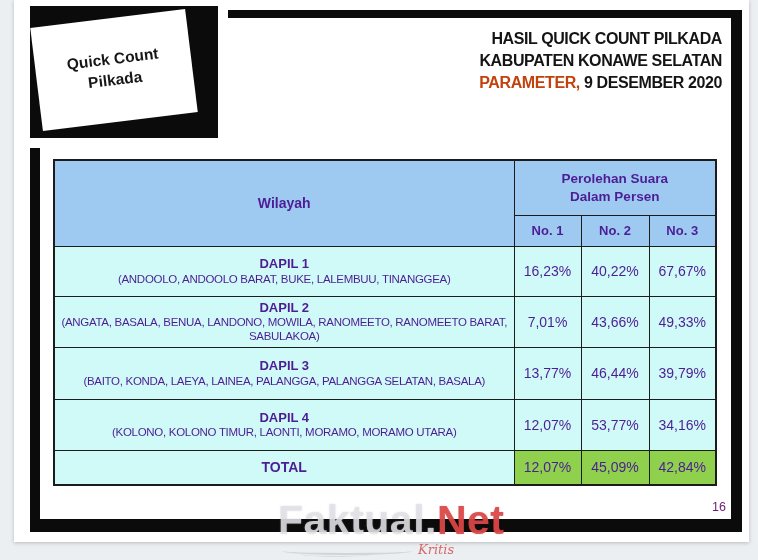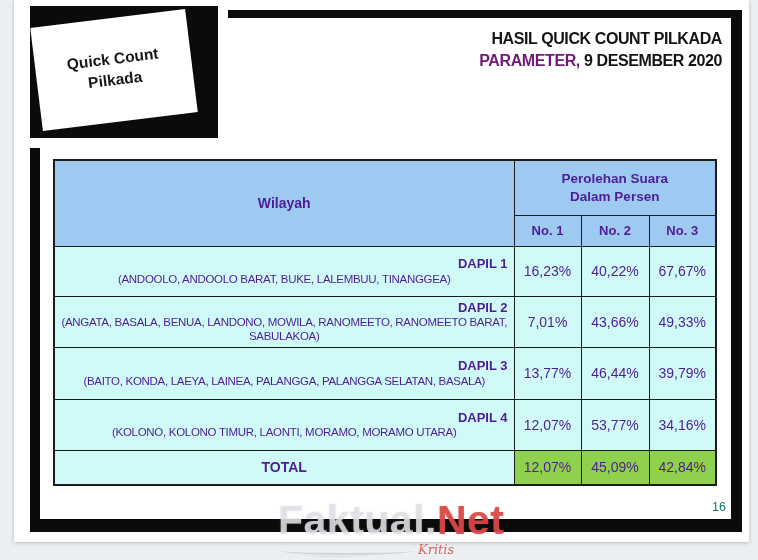--- a/index.html
+++ b/index.html
@@ -18,43 +18,43 @@
               background:#0b0b0b; box-shadow:0 0 0 10px #ffffff; z-index:2; }
   .logo-card { position:absolute; left:36px; top:18px; width:156px; height:104px;
                background:#ffffff; transform:rotate(-7deg); z-index:3;
                display:flex; align-items:center; justify-content:center;
                text-align:center; }
   .logo-card .txt { font-weight:bold; font-size:15.5px; line-height:1.35; color:#161616; }
 
   .title { position:absolute; left:400px; top:28px; width:322px; text-align:right;
            font-weight:bold; font-size:16px; line-height:22px; color:#141414;
            letter-spacing:-0.4px; z-index:2; }
-  .title .red { color:#701a75; }
+  .title .red { color:#c2410c; }
 
   .tbl-wrap { position:absolute; left:53px; top:159px; z-index:2; }
   table { border-collapse:collapse; table-layout:fixed; width:662px;
           border:2px solid #1c1c1c; }
   th, td { border:1.5px solid #1c1c1c; vertical-align:middle; text-align:center;
            color:#4c1d95; padding:0 6px; }
   th { background:#9ecaf2; }
   .h-wilayah { font-size:14px; font-weight:bold; }
   .h-group   { height:55px; font-size:13.5px; font-weight:bold; line-height:1.3; }
   .h-no      { height:31px; font-size:13px; font-weight:bold; }
   tbody td { background:#d0faf7; }
   tr.r1 td { height:50px; } tr.r2 td { height:51px; }
   tr.r3 td { height:52px; } tr.r4 td { height:51px; }
   tr.rt td { height:35px; }
-  .dapil { font-weight:bold; font-size:13px; line-height:1.22;text-align:right; }
+  .dapil { font-weight:bold; font-size:13px; line-height:1.22; }
   .regions { font-size:11.5px; letter-spacing:-0.3px; line-height:1.22; }
   .pct { font-weight:normal; font-size:14px; }
   tr.rt .pct { background:#8fd04c; }
   .total-label { font-weight:bold; font-size:14px; background:#d0faf7; }
 
   .pagenum { position:absolute; left:688px; top:500px; width:38px; text-align:right;
-             font-size:12.5px; color:#0f766e; z-index:2; }
+             font-size:12.5px; color:#701a75; z-index:2; }
 
   .watermark { position:absolute; left:278px; top:497px; z-index:5;
                font-size:41px; font-weight:bold; letter-spacing:.5px; white-space:nowrap; }
   .wm-grey { color:rgba(226,226,231,0.85); text-shadow:0 0 2px rgba(160,160,165,0.35); }
   .wm-red  { color:rgba(223,73,73,0.88); text-shadow:0 0 1px rgba(150,30,30,0.5); }
   .wm-tagline { position:absolute; left:418px; top:542px; z-index:5;
                 font-family:"DejaVu Serif", serif; font-style:italic;
                 font-size:13px; color:rgba(212,90,90,0.9); }
   .wm-swoosh { position:absolute; left:282px; top:547px; width:130px; height:8px;
                border-bottom:2px solid rgba(185,185,192,0.5); border-radius:50%; z-index:5; }
@@ -72,20 +72,21 @@
   <div class="logo-box"></div>
   <div class="logo-card">
     <div class="txt">
       <span>Quick Count</span><br>
       <span>Pilkada</span>
     </div>
   </div>
 
   <div class="title">
     <div>HASIL QUICK COUNT PILKADA</div>
+    <div>KABUPATEN KONAWE SELATAN</div>
     <div><span class="red">PARAMETER,</span><span> 9 DESEMBER 2020</span></div>
   </div>
 
   <div class="tbl-wrap">
     <table>
       <colgroup>
           <col style="width:460px">
           <col style="width:67px">
           <col style="width:68px">
           <col style="width:67px">

